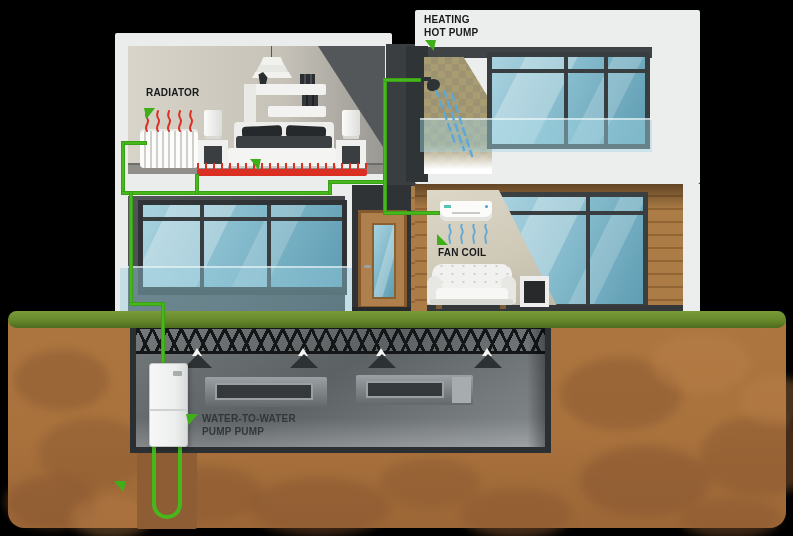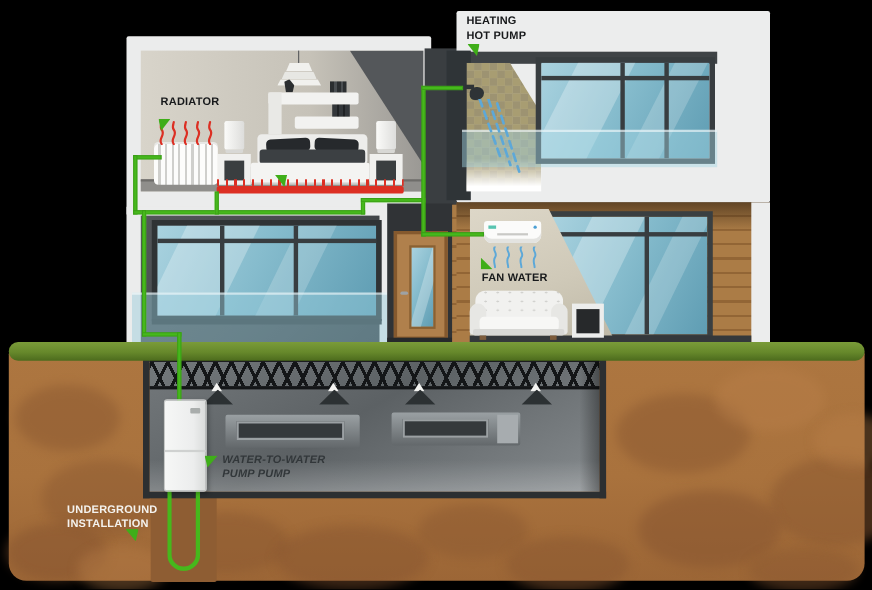--- a/index.html
+++ b/index.html
@@ -244,28 +244,24 @@
   <div class="tri dl" style="left:144px;top:108px;width:11px;height:11px;"></div>
 
   <div class="tri dr" style="left:250px;top:159px;width:11px;height:11px;"></div>
 
   <div class="lbl" style="left:424px;top:13px;">
     <div>HEATING</div>
     <div>HOT PUMP</div>
   </div>
   <div class="tri dr" style="left:425px;top:40px;width:11px;height:11px;"></div>
 
-  <div class="lbl" style="left:438px;top:246px;"><span>FAN WATER</span></div>
+  <div class="lbl" style="left:438px;top:246px;"><span>FAN COIL</span></div>
   <div class="tri ul" style="left:437px;top:234px;width:11px;height:11px;"></div>
 
-  <div class="lbl" style="left:202px;top:412px;color:#32373a;font-style:italic;">
+  <div class="lbl" style="left:202px;top:412px;color:#32373a;">
     <div>WATER-TO-WATER</div>
     <div>PUMP PUMP</div>
   </div>
   <div class="tri dl" style="left:186px;top:414px;width:12px;height:11px;"></div>
 
-  <div class="lbl light" style="left:61px;top:457px;">
-    <div>UNDERGROUND</div>
-    <div>INSTALLATION</div>
-  </div>
   <div class="tri dr" style="left:114px;top:481px;width:12px;height:11px;"></div>
 
 </div>
 
 </body></html>

